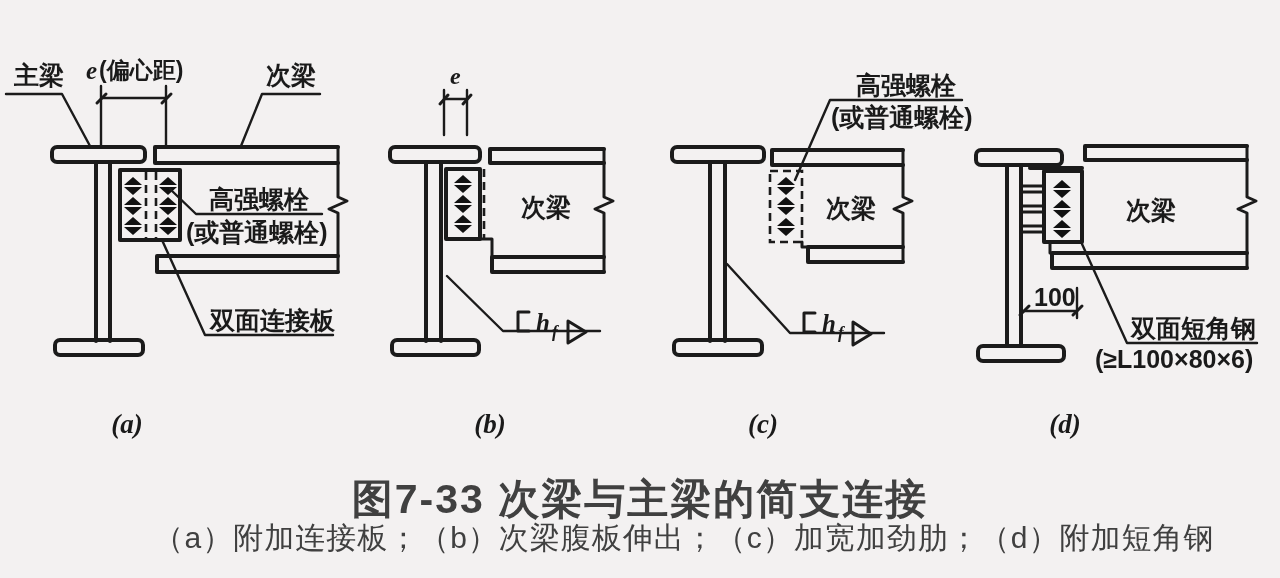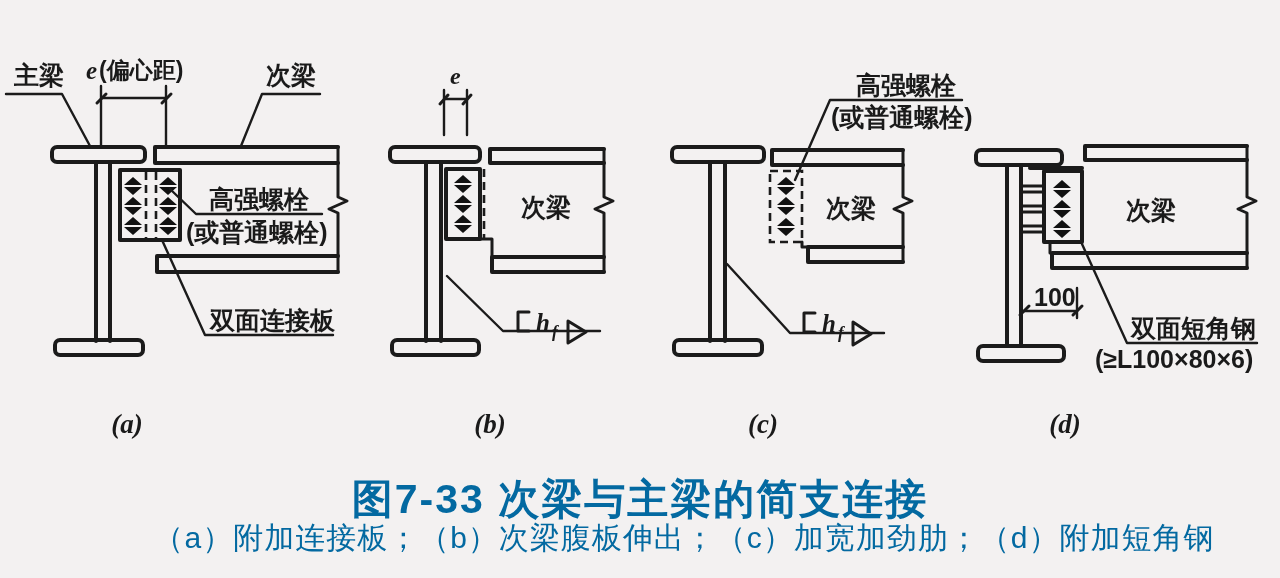--- a/index.html
+++ b/index.html
@@ -1,21 +1,21 @@
 <!DOCTYPE html>
 <html><head>
 <meta charset="utf-8">
 <style>
   html,body{margin:0;padding:0;}
   .stage{
     position:relative;
     width:1280px;height:578px;
     background:#f3f1f1;
     font-family:"Liberation Sans", sans-serif;
-    color:#0369a1;
+    color:#404040;
     overflow:hidden;
   }
   svg{display:block;}
   
   .st   {stroke:#1b1b1b;fill:none;stroke-width:4;stroke-linejoin:round;stroke-linecap:round;}
   .thin {stroke:#1b1b1b;fill:none;stroke-width:2.4;stroke-linejoin:round;stroke-linecap:round;}
   .mid  {stroke:#1b1b1b;fill:none;stroke-width:3;stroke-linejoin:round;stroke-linecap:round;}
   .dash {stroke:#1b1b1b;fill:none;stroke-width:2.6;stroke-dasharray:8 5;}
   .bolt {fill:#111;stroke:none;}
   .t    {font-family:"Liberation Sans",sans-serif;font-weight:bold;fill:#1a1a1a;}

